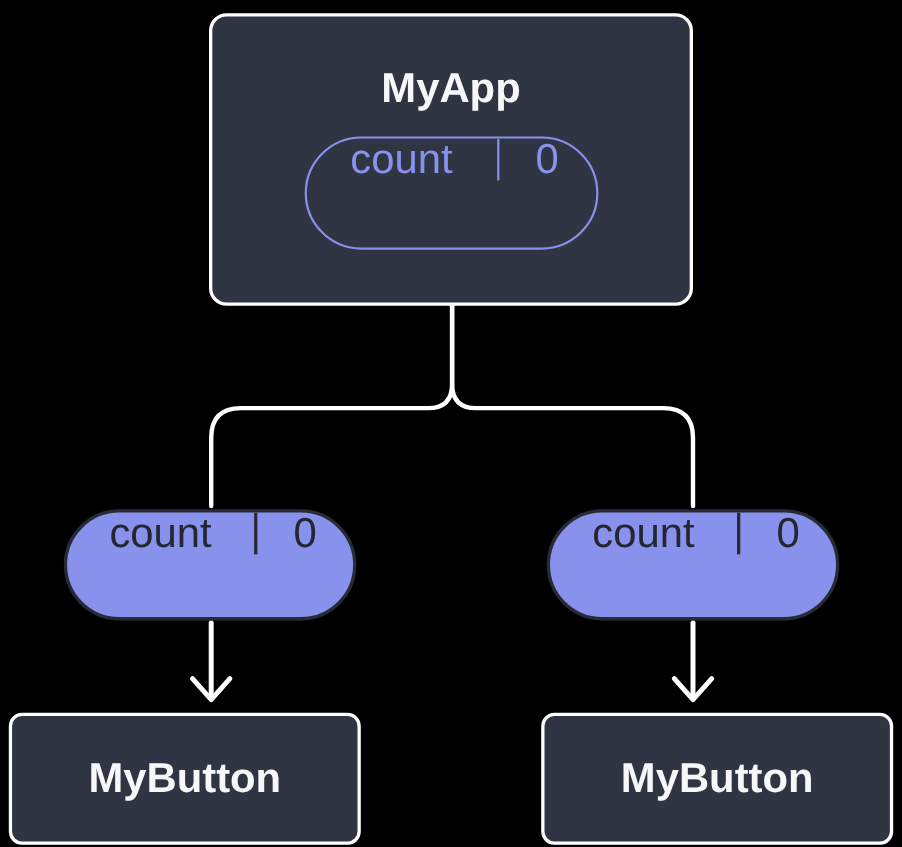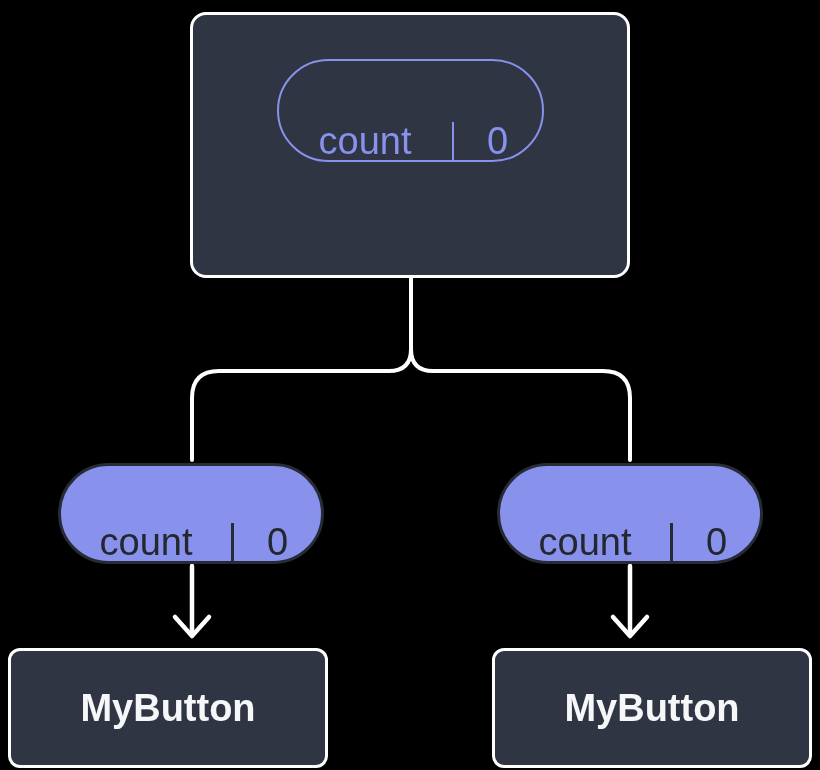--- a/index.html
+++ b/index.html
@@ -40,21 +40,21 @@
     color: #F6F7F9;
     font-size: 38px;
     font-weight: 700;
     line-height: 44px;
     white-space: nowrap;
   }
   .app-box .box-title { margin-bottom: 21px; }
   .pill {
     box-sizing: border-box;
     display: flex;
-    align-items: flex-end;
+    align-items: flex-start;
     border-radius: 999px;
     overflow: hidden;
   }
   .pill-cell {
     display: flex;
     align-items: center;
     justify-content: center;
     font-size: 38px;
     line-height: 1;
   }
@@ -106,20 +106,21 @@
       <path d="M192 566 V633" stroke="#FFFFFF" stroke-width="4.5" stroke-linecap="round"></path>
       <path d="M175 617 L192 636 L209 617" stroke="#FFFFFF" stroke-width="4.5" stroke-linecap="round" stroke-linejoin="round"></path>
     </g>
     <g>
       <path d="M630 566 V633" stroke="#FFFFFF" stroke-width="4.5" stroke-linecap="round"></path>
       <path d="M613 617 L630 636 L647 617" stroke="#FFFFFF" stroke-width="4.5" stroke-linecap="round" stroke-linejoin="round"></path>
     </g>
   </svg>
 
   <div class="box app-box">
+    <div class="box-title">MyApp</div>
     <div class="pill pill--outline">
       <div class="pill-cell pill-name">count</div>
       <div class="pill-cell pill-value">0</div>
     </div>
   </div>
 
   <div class="pill pill--filled pill--left">
     <div class="pill-cell pill-name">count</div>
     <div class="pill-cell pill-value">0</div>
   </div>

